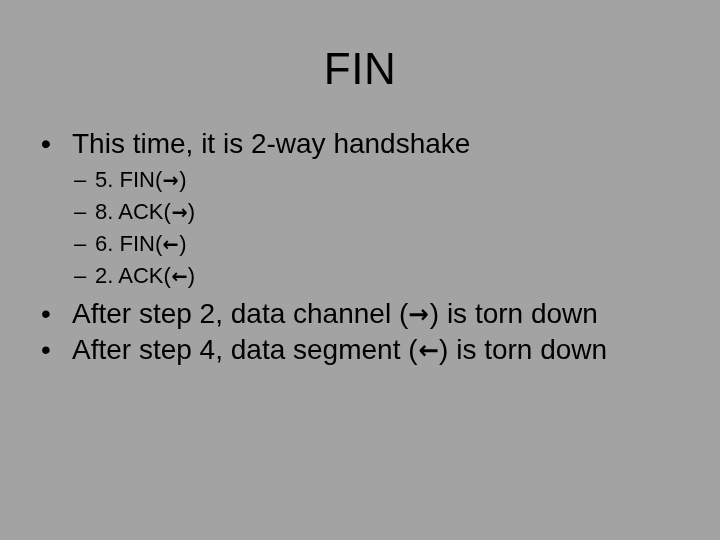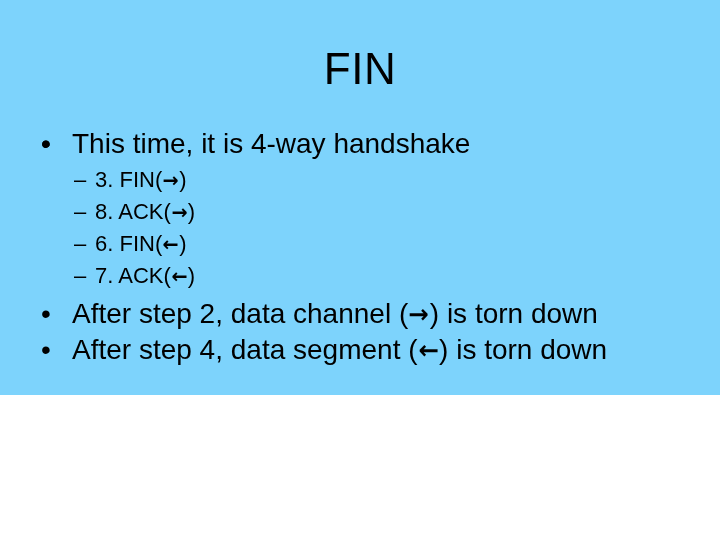--- a/index.html
+++ b/index.html
@@ -6,22 +6,22 @@
     margin: 0;
     padding: 0;
     background: #ffffff;
   }
   body {
     font-family: "Liberation Sans", sans-serif;
   }
   .slide {
     position: relative;
     width: 720px;
-    height: 395px;
-    background: #7dd3fc;
+    height: 540px;
+    background: #a3a3a3;
     overflow: hidden;
   }
   .slide-title {
     position: absolute;
     left: 0;
     top: 44px;
     width: 720px;
     text-align: center;
     font-size: 44px;
     line-height: 50px;
@@ -84,43 +84,43 @@
   <div class="slide-title">FIN</div>
 
   <div class="body-block">
 
     <div class="bullet-l1">
       <span class="marker">•</span>
     </div>
 
     <div class="bullet-l1">
       <span class="marker">•</span>
-      <span>This time, it is 4-way handshake</span>
+      <span>This time, it is 2-way handshake</span>
     </div>
 
     <div class="sub-group">
 
       <div class="bullet-l2">
         <span class="marker">–</span>
-        <span>3. FIN(</span><span class="arrow">→</span><span>)</span>
+        <span>5. FIN(</span><span class="arrow">→</span><span>)</span>
       </div>
 
       <div class="bullet-l2">
         <span class="marker">–</span>
         <span>8. ACK(</span><span class="arrow">→</span><span>)</span>
       </div>
 
       <div class="bullet-l2">
         <span class="marker">–</span>
         <span>6. FIN(</span><span class="arrow">←</span><span>)</span>
       </div>
 
       <div class="bullet-l2">
         <span class="marker">–</span>
-        <span>7. ACK(</span><span class="arrow">←</span><span>)</span>
+        <span>2. ACK(</span><span class="arrow">←</span><span>)</span>
       </div>
 
     </div>
 
     <div class="bullet-l1">
       <span class="marker">•</span>
       <span>After step 2, data channel (</span><span class="arrow">→</span><span>) is torn down</span>
     </div>
 
     <div class="bullet-l1">

